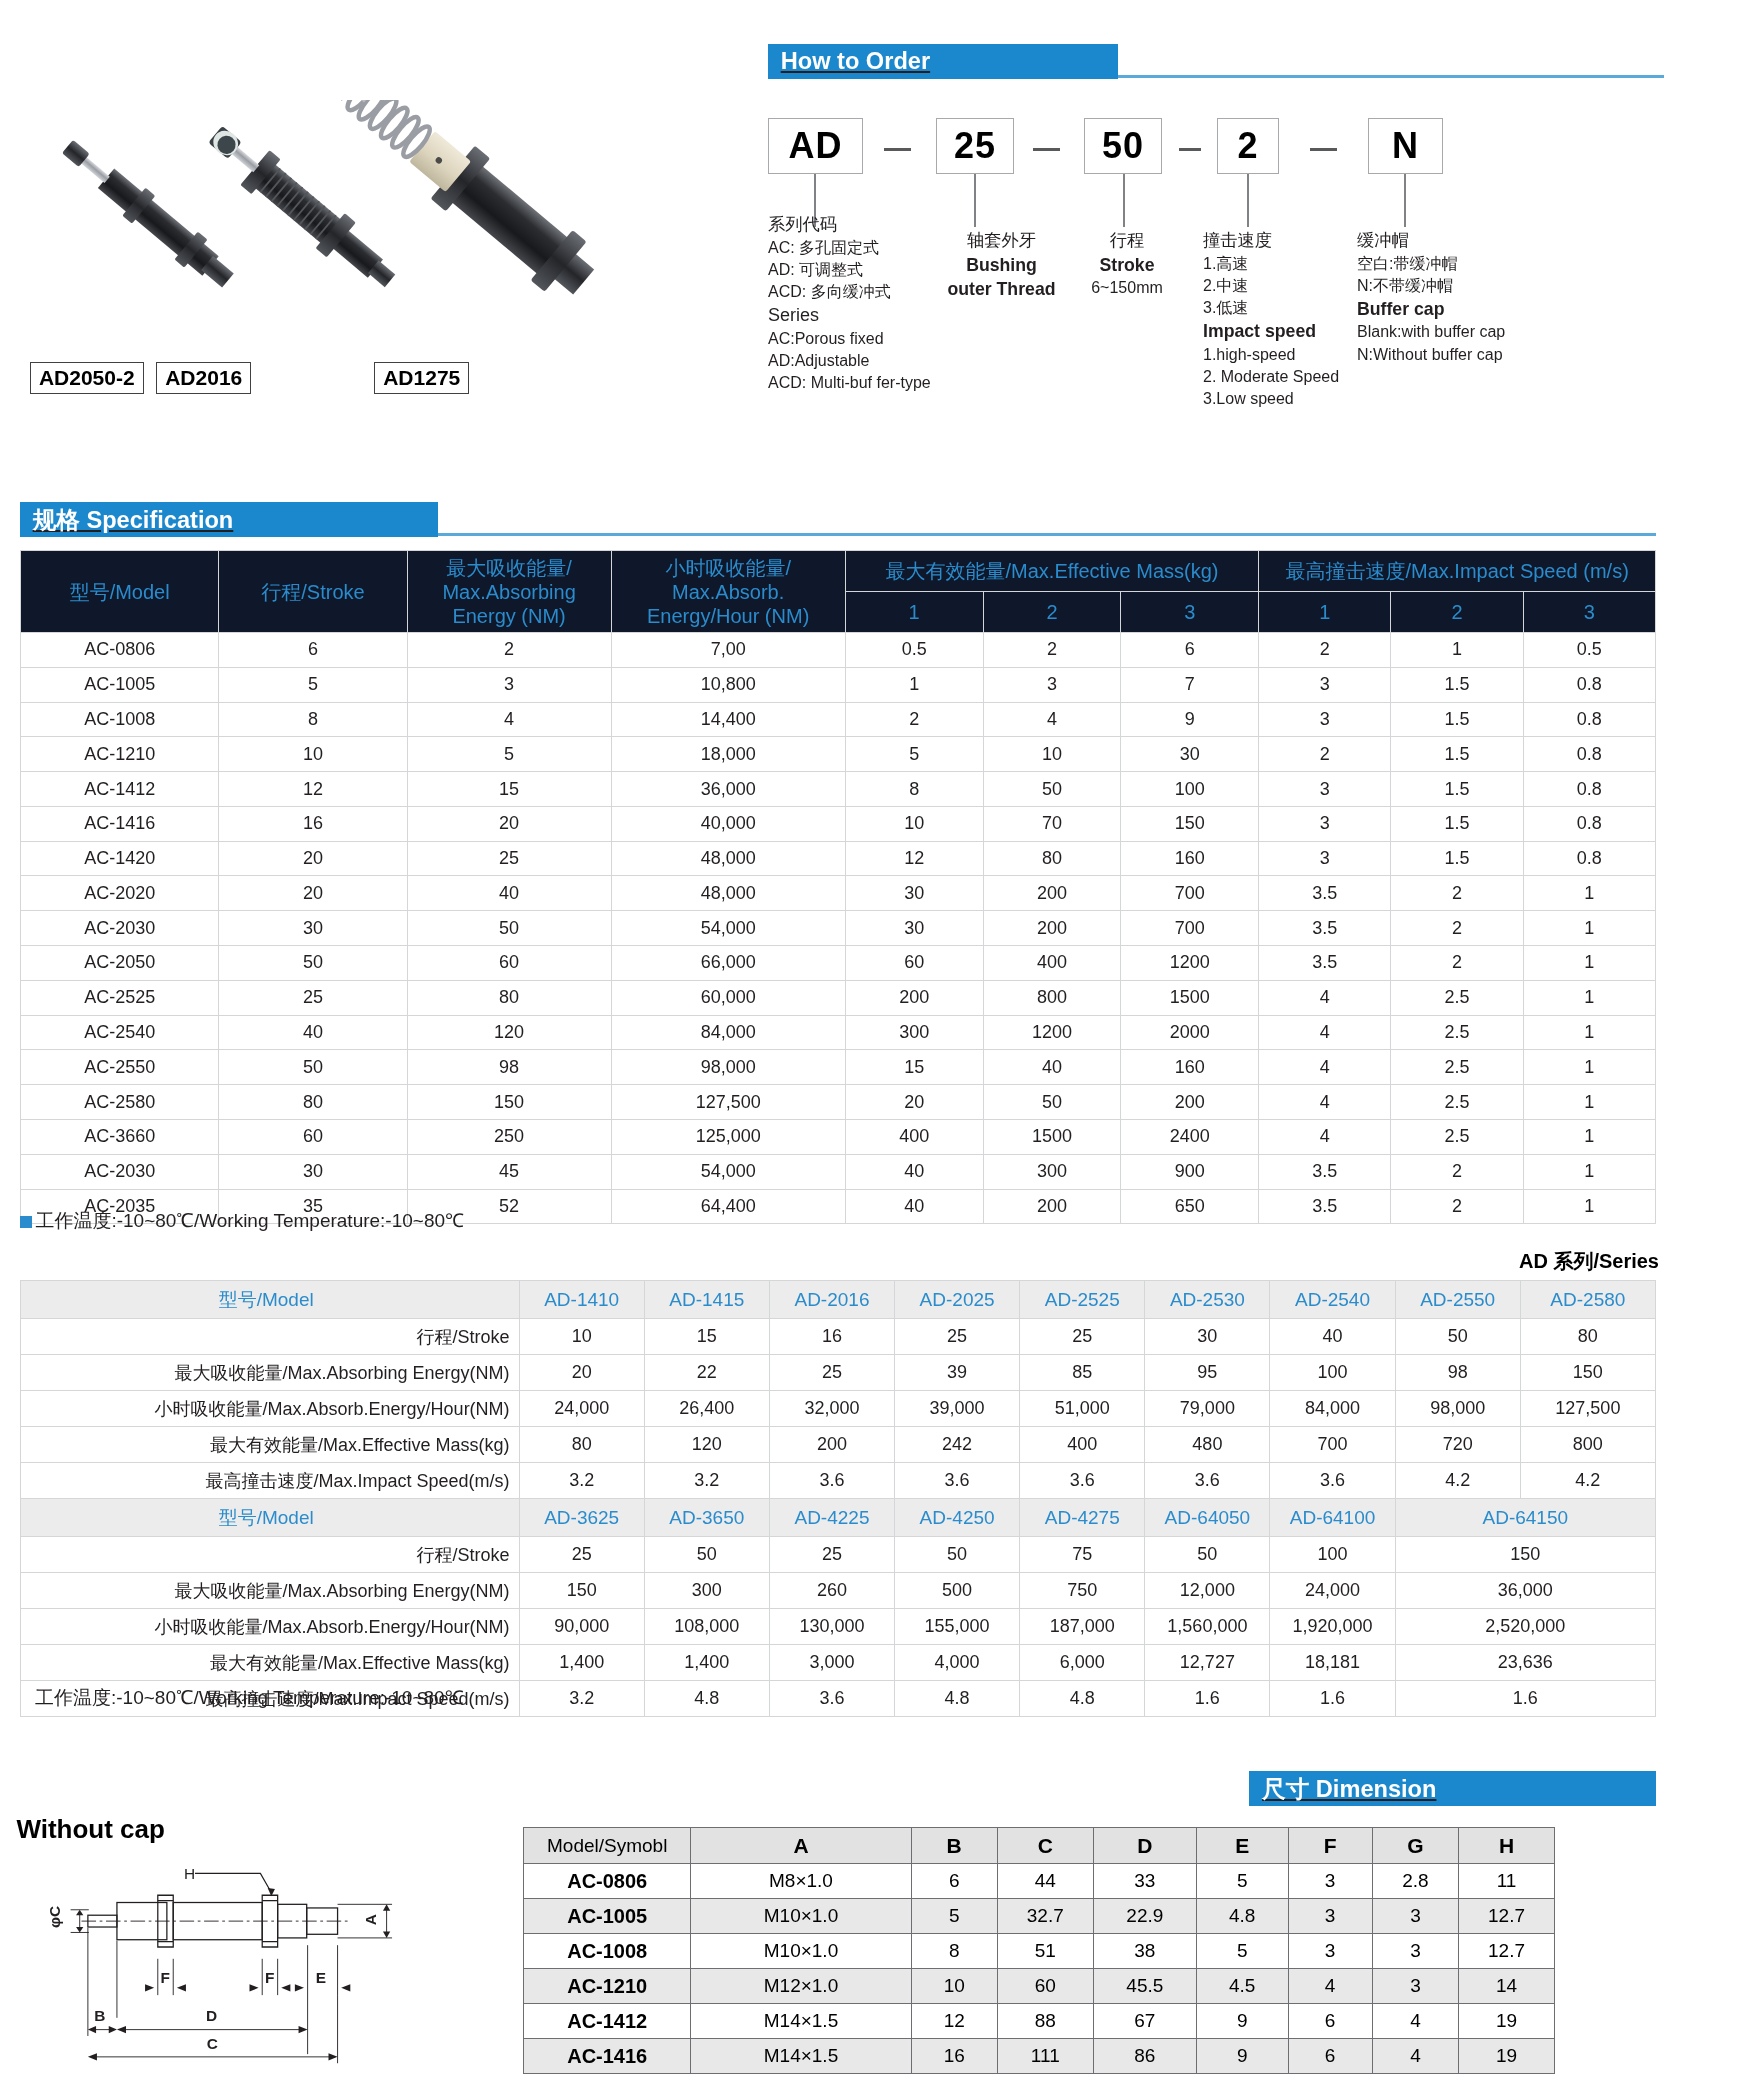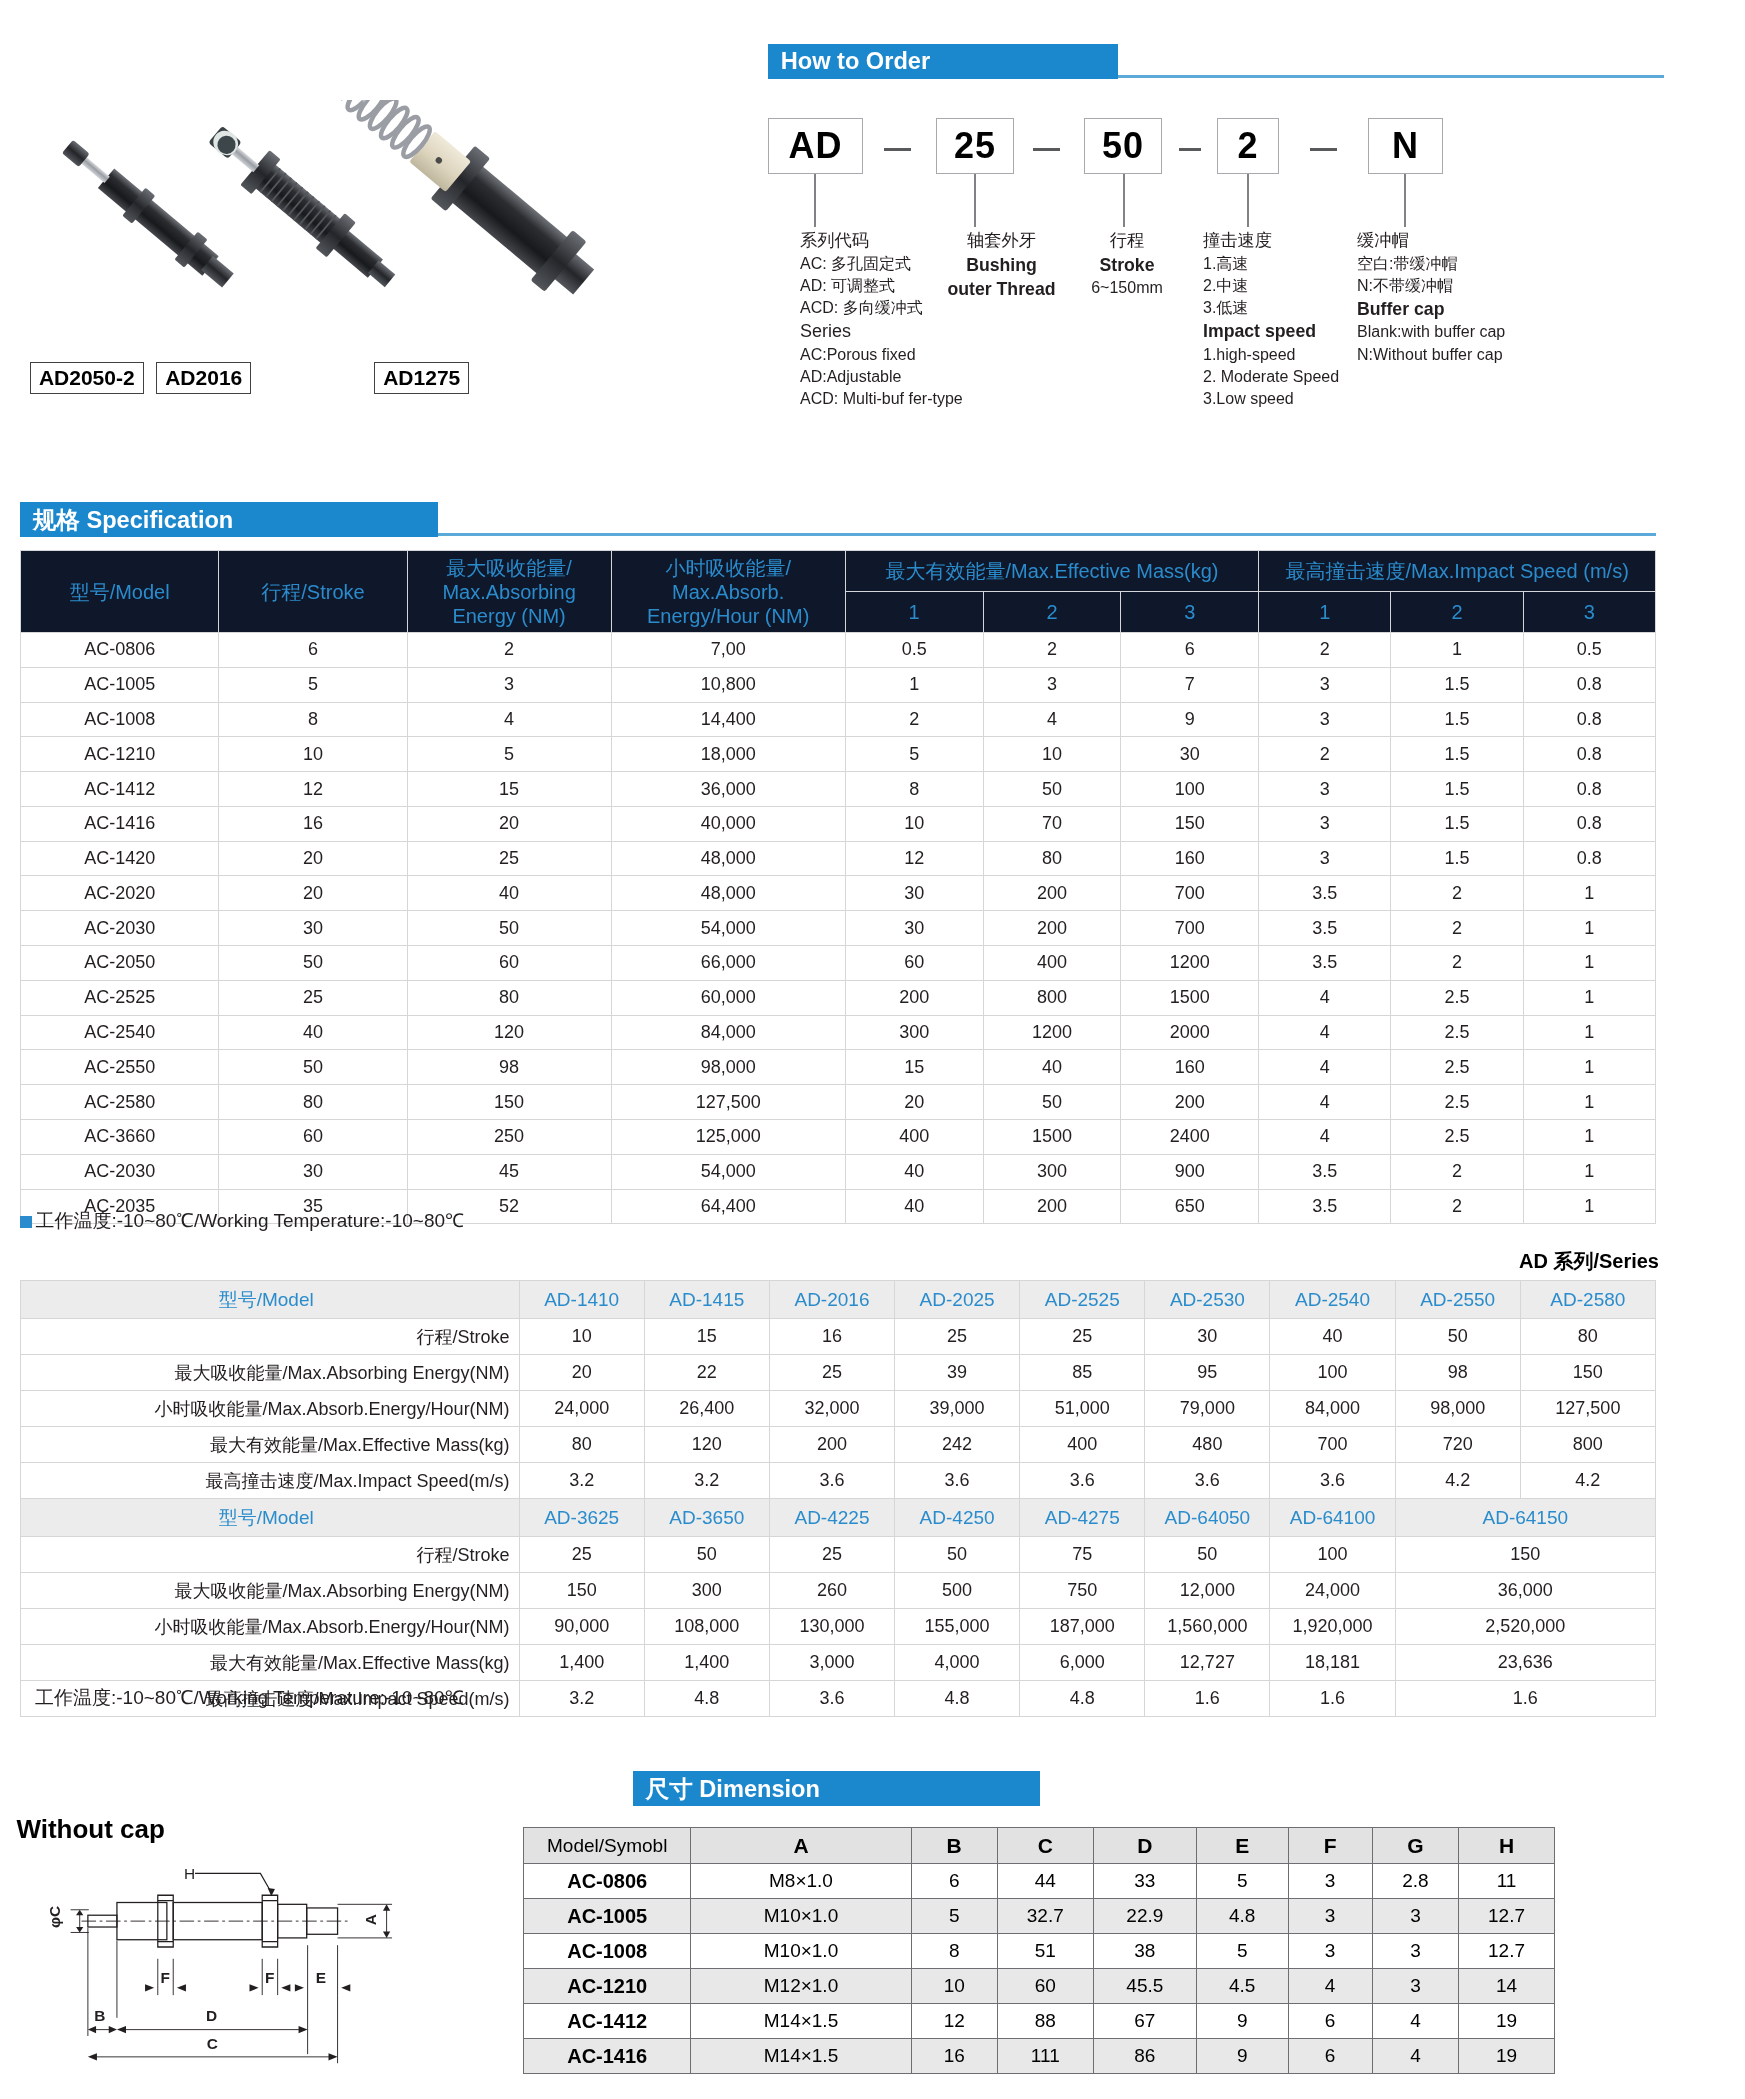--- a/index.html
+++ b/index.html
@@ -7,21 +7,21 @@
   body {
     width:1746px; height:2099px;
     background:#ffffff;
     font-family:"Liberation Sans", sans-serif;
     color:#231f20;
     position:relative;
     overflow:hidden;
   }
 
   
-  .sec-bar { position:absolute; display:flex; align-items:center; }
+  .sec-bar { position:absolute; display:flex; align-items:flex-end;text-decoration:underline; }
   .sec-bar .fill {
     background:#1b87cd; color:#fff; font-weight:bold;
     display:flex; align-items:center; height:100%;
     padding:0 12.7px; white-space:nowrap;
   }
   .sec-bar .rule {
     flex:1; height:100%; position:relative;
   }
   .sec-bar .rule::after {
     content:""; position:absolute; left:0; right:0; bottom:0.9px;
@@ -199,21 +199,21 @@
   <div class="code-box" style="left:449px; width:62px;  height:56px;">2</div>
   <div class="dash" style="left:542px;"></div>
   <div class="code-box" style="left:600px; width:75px;  height:56px;">N</div>
 
   <div class="leader" style="left:46px;  top:56px; height:53px;"></div>
   <div class="leader" style="left:206px; top:56px; height:53px;"></div>
   <div class="leader" style="left:355px; top:56px; height:53px;"></div>
   <div class="leader" style="left:479px; top:56px; height:53px;"></div>
   <div class="leader" style="left:636px; top:56px; height:53px;"></div>
 
-  <div class="legend" style="left:0px; top:111px; width:173px;margin-left:32px;">
+  <div class="legend" style="left:0px; top:95px; width:173px;">
     <div class="cn-hd">系列代码</div>
     <div>AC:  多孔固定式</div>
     <div>AD:  可调整式</div>
     <div>ACD:  多向缓冲式</div>
     <div style="font-size:18px;">Series</div>
     <div>AC:Porous fixed</div>
     <div>AD:Adjustable</div>
     <div>ACD: Multi-buf  fer-type</div>
   </div>
 

